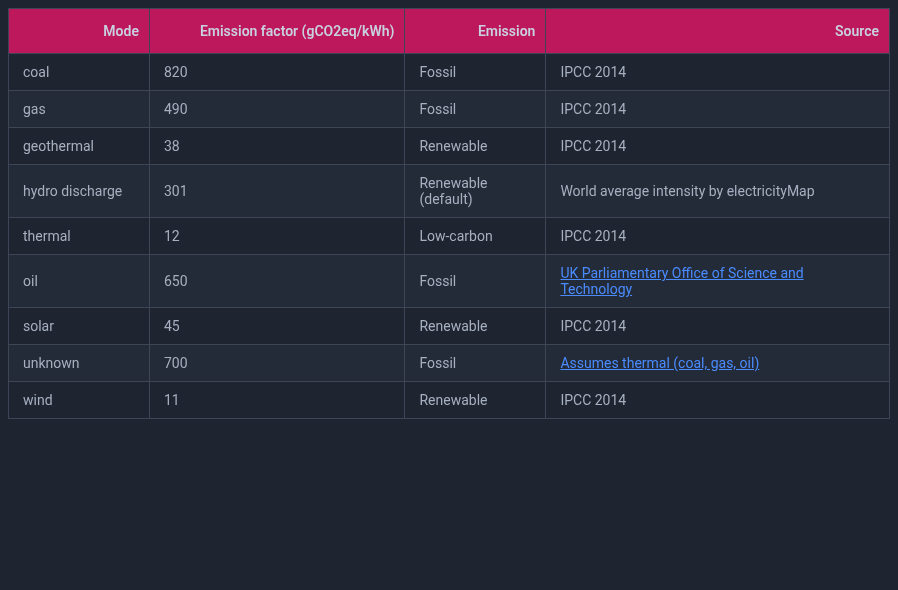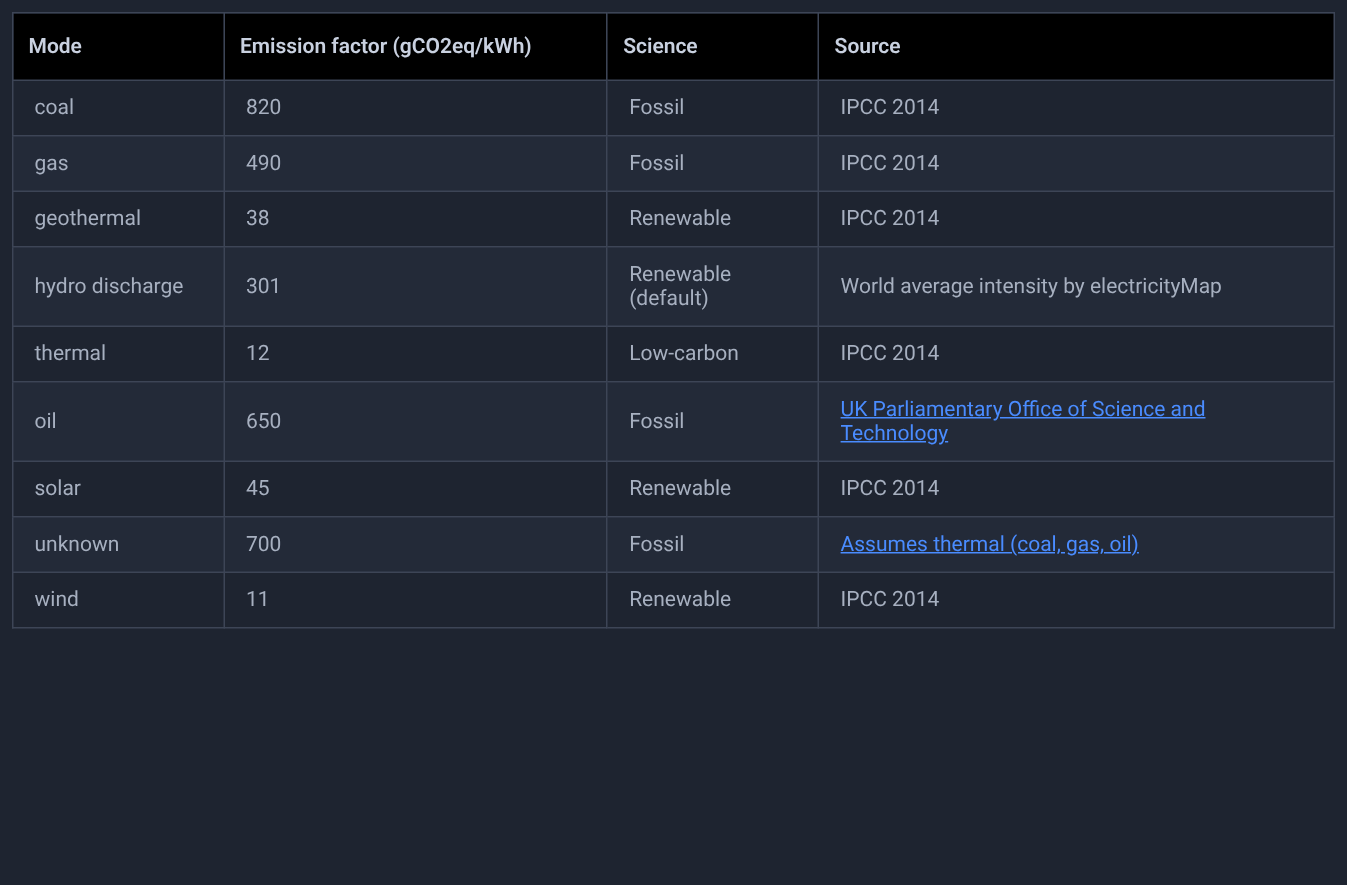--- a/index.html
+++ b/index.html
@@ -21,22 +21,22 @@
     }
     th, td {
       border: 1px solid #3d4556;
       padding: 10px 14px;
       text-align: left;
       vertical-align: middle;
     }
     th {
       color: #c9d1e0;
       font-weight: 600;
-      text-align: left;
-      background: #000000;
+      text-align: right;
+      background: #be185d;
       padding: 14px 10px;
     }
     tbody tr:nth-child(even) {
       background: #232a38;
     }
     tbody tr:nth-child(odd) {
       background: #1e2430;
     }
     a {
       color: #4a8cff;
@@ -54,21 +54,21 @@
   <colgroup>
     <col class="c-mode">
       <col class="c-factor">
       <col class="c-cat">
       <col class="c-src">
   </colgroup>
   <thead>
     <tr>
       <th>Mode</th>
       <th>Emission factor (gCO2eq/kWh)</th>
-      <th>Science</th>
+      <th>Emission</th>
       <th>Source</th>
     </tr>
   </thead>
   <tbody id="tbody">
       <tr>
         <td>coal</td>
         <td>820</td>
         <td>Fossil</td>
         <td>IPCC 2014</td>
       </tr>

